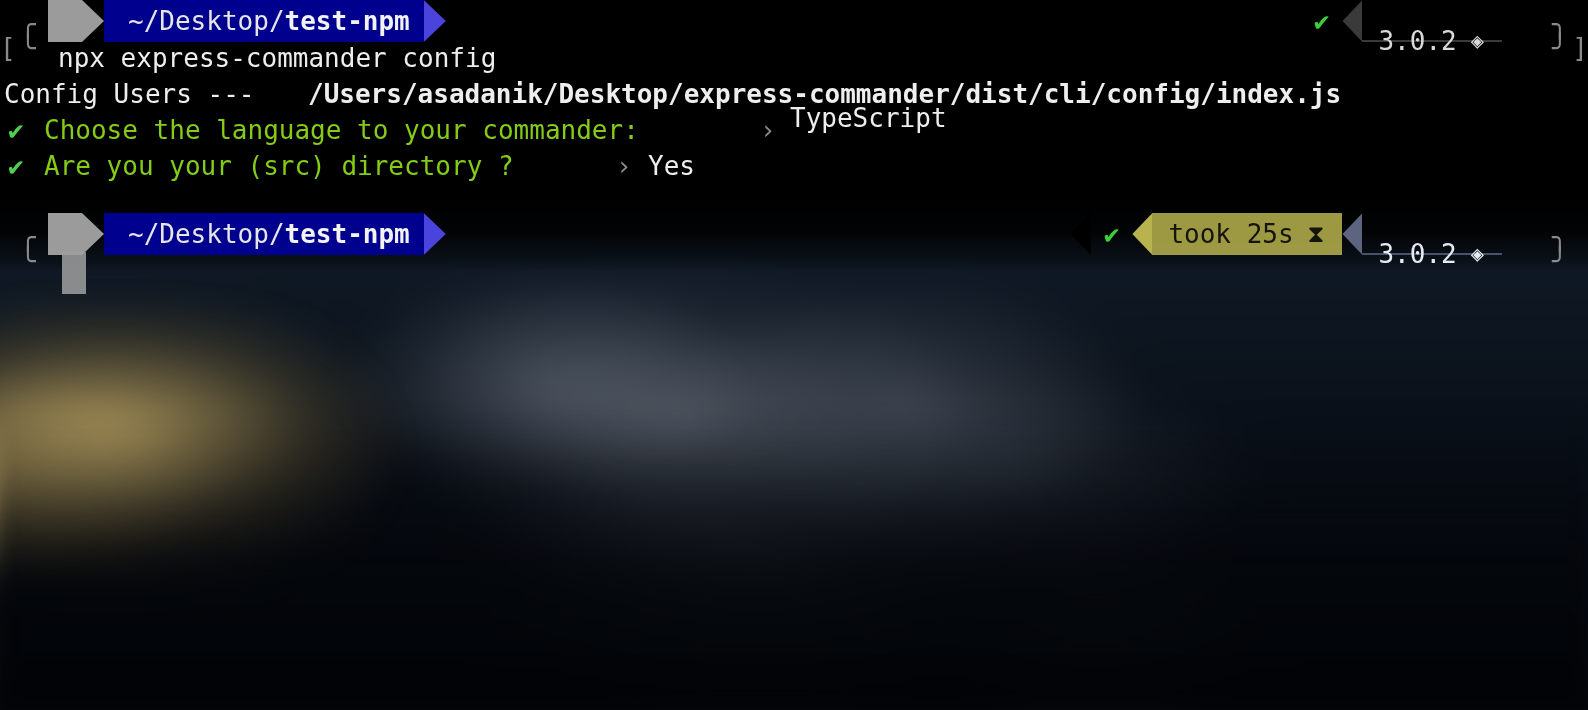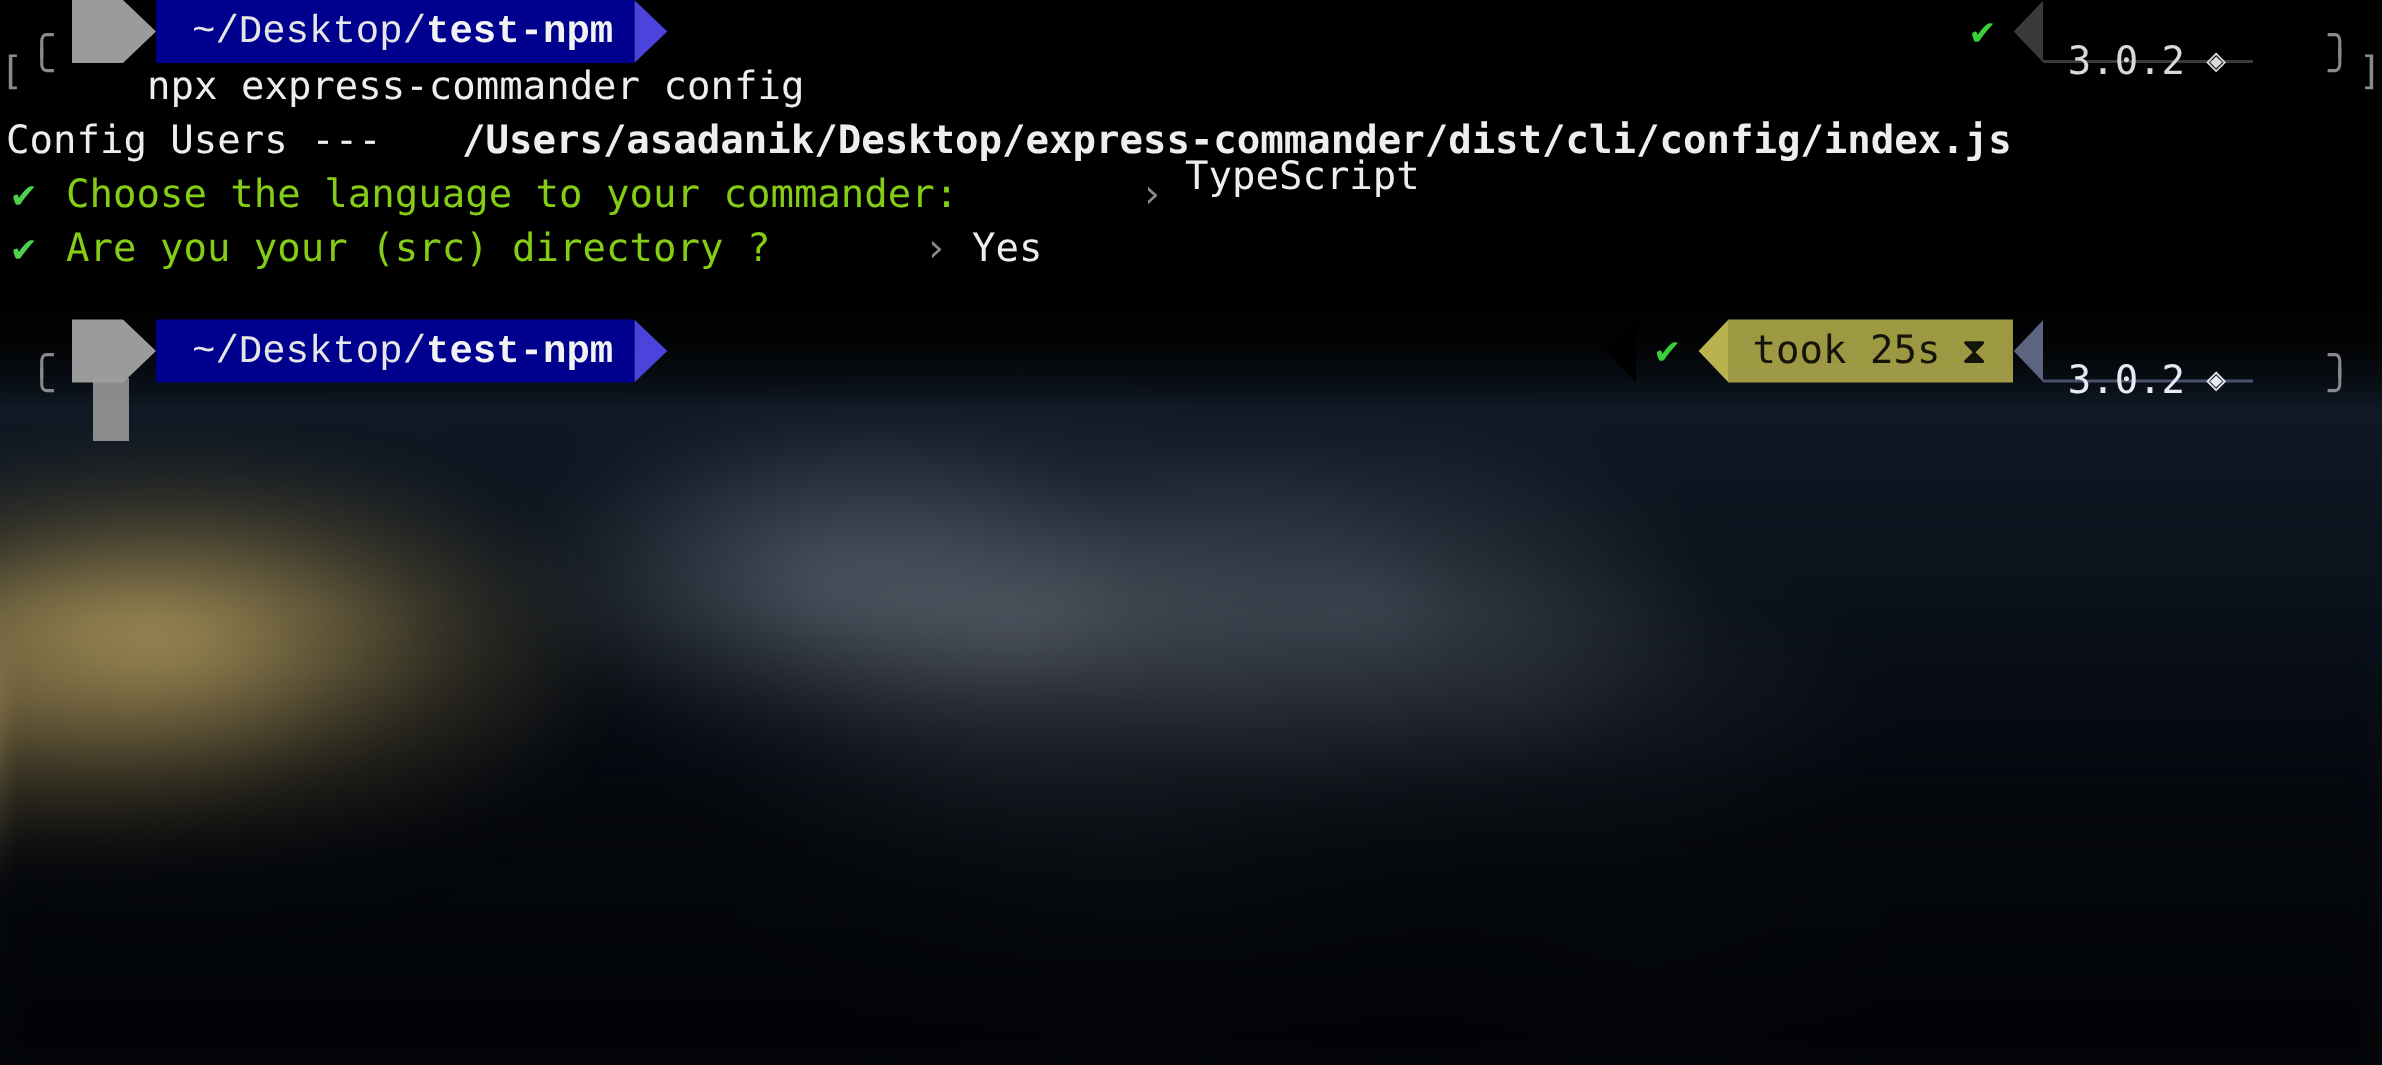--- a/index.html
+++ b/index.html
@@ -98,21 +98,21 @@
   .term-fade-bg {
     position:absolute; left:0; top:196px; width:100%; height:74px;
     background:linear-gradient(180deg, #000 0%, rgba(0,0,0,0.88) 48%, rgba(0,0,0,0.30) 88%, rgba(0,0,0,0.05) 100%);
   }
   .term-content { position:relative; width:100%; height:100%; }
 
   
   .brkt { position:absolute; color:#8a8a8a; font-size:26px; line-height:36px; }
 
   
-  .pl { position:absolute; display:flex; align-items:center; height:42px;font-family:Liberation Mono, monospace; }
+  .pl { position:absolute; display:flex; align-items:center; height:42px; }
   .pl-seg { display:flex; align-items:center; height:42px; padding:0 10px; font-size:26px; }
   .pl-apple { background:#9b9b9b; color:#000; padding:0 16px 0 18px; }
   .pl-apple .glyph { font-size:27px; line-height:1; position:relative; top:-2px; }
   .pl-arrow {
     width:22px; height:42px; flex:0 0 22px;
   }
   .pl-arrow-gray {
     background:#9b9b9b;
     clip-path:polygon(0 0, 0 100%, 100% 50%);
   }
@@ -199,21 +199,21 @@
           </div>
         </div>
 
         <div class="brkt" style="left:20px; top:6px;">╭</div>
         <div class="brkt" style="left:20px; top:30px;">╰</div>
         <div class="brkt" style="left:0px; top:30px;">[</div>
         <div class="brkt" style="right:20px; top:6px; transform:scaleX(-1);">╭</div>
         <div class="brkt" style="right:20px; top:30px; transform:scaleX(-1);">╰</div>
         <div class="brkt" style="right:0px; top:30px;">]</div>
 
-        <div class="txt c-white" style="left:58px; top:40px;margin-left:40px;">npx express-commander config</div>
+        <div class="txt c-white" style="left:58px; top:40px;">npx express-commander config</div>
 
         <div class="txt c-white" style="left:4px; top:76px;">Config Users ---</div>
         <div class="txt c-white" style="left:308px; top:76px;font-weight:bold;">/Users/asadanik/Desktop/express-commander/dist/cli/config/index.js</div>
 
         <div class="txt c-green" style="left:8px; top:112px;">✔</div>
         <div class="txt c-bold" style="left:44px; top:112px;">Choose the language to your commander:</div>
         <div class="txt c-gray" style="left:760px; top:112px;">›</div>
         <div class="txt c-white" style="left:790px; top:100px;">TypeScript</div>
 
         <div class="txt c-green" style="left:8px; top:148px;">✔</div>

